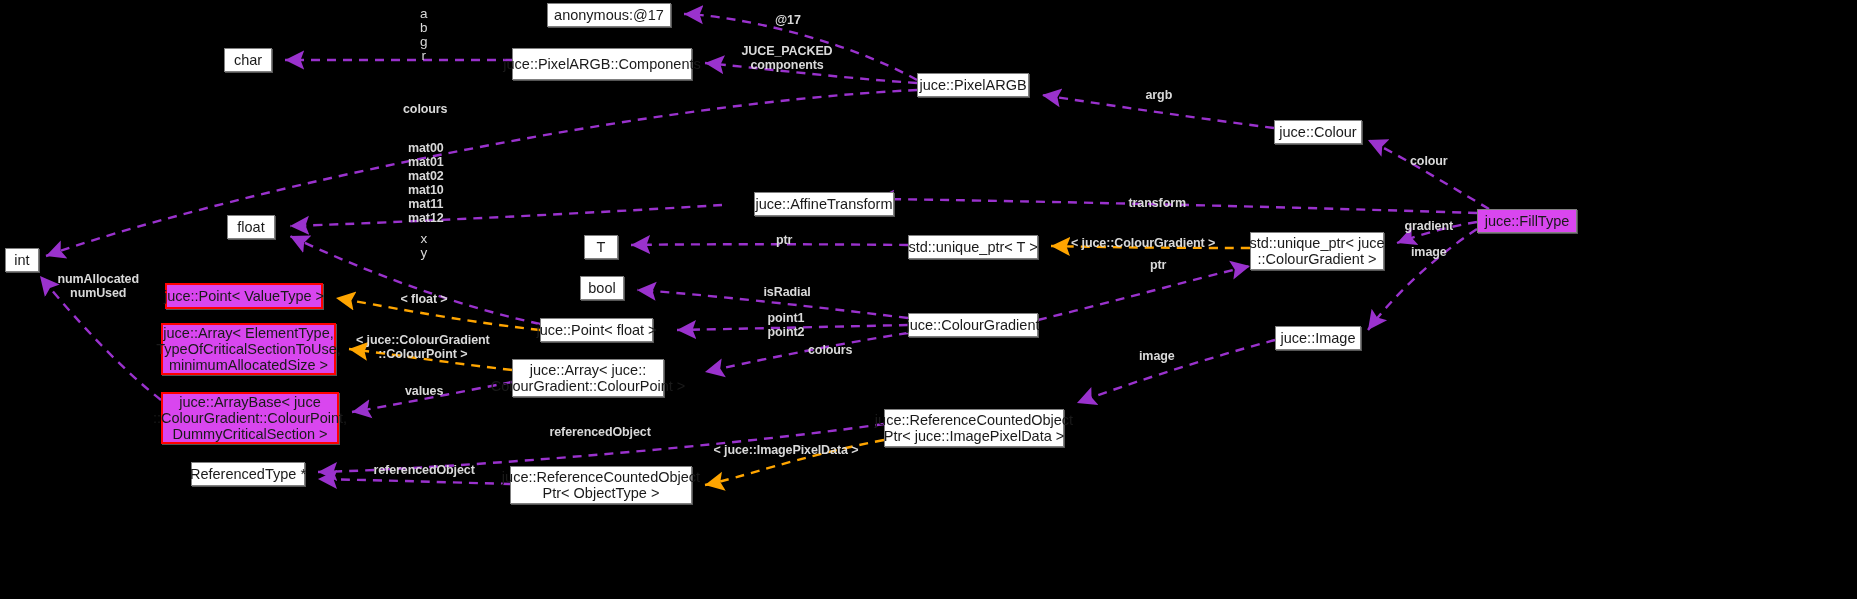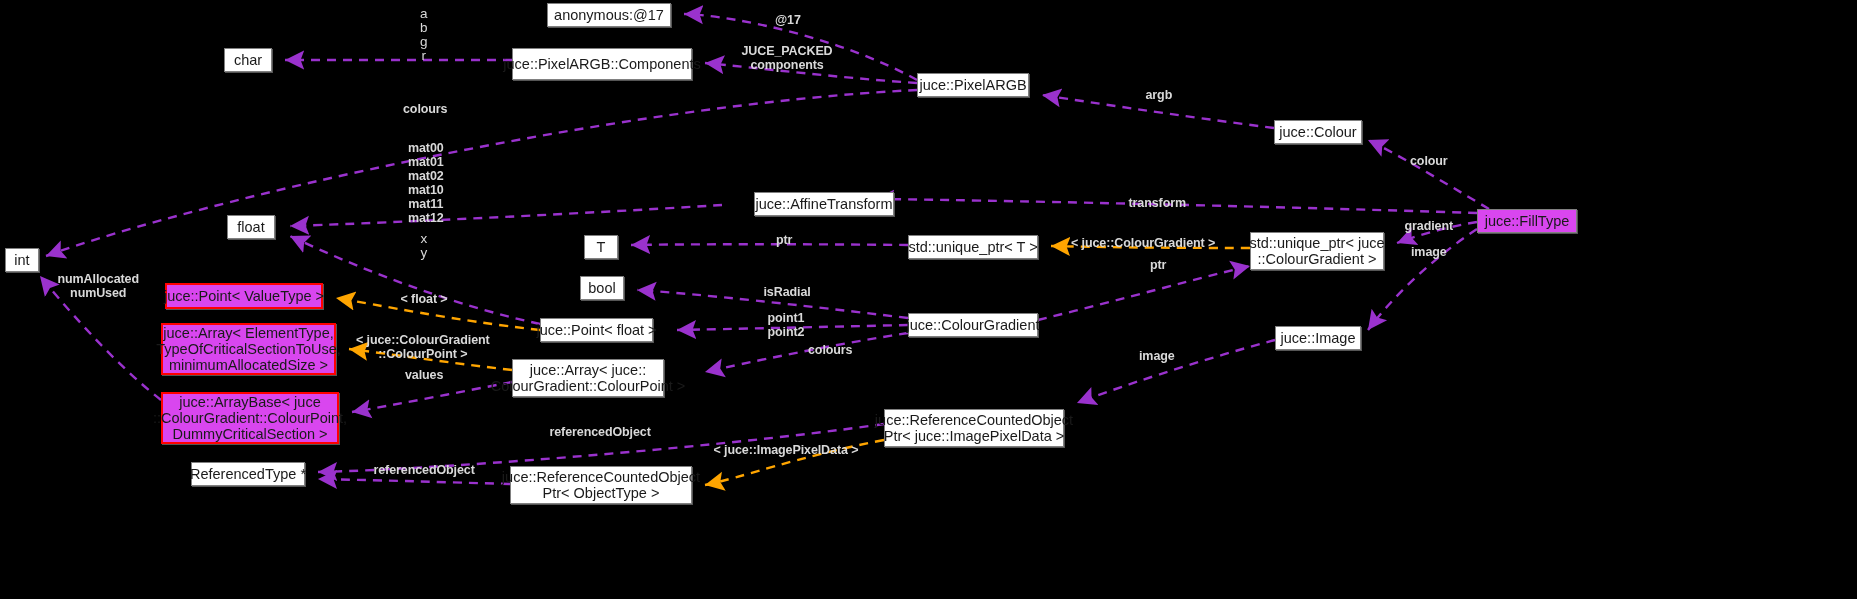--- a/index.html
+++ b/index.html
@@ -168,21 +168,21 @@
       <div class="edge-label" style="left: 1411px; top: 245px;">image</div>
       <div class="edge-label thin" style="left: 420.5px; top: 232px;">x
 y</div>
       <div class="edge-label" style="left: 400.5px; top: 292px;">&lt; float &gt;</div>
       <div class="edge-label" style="left: 763.5px; top: 285px;">isRadial</div>
       <div class="edge-label" style="left: 767.5px; top: 311px;">point1
 point2</div>
       <div class="edge-label" style="left: 808px; top: 343px;">colours</div>
       <div class="edge-label" style="left: 356px; top: 333px;">&lt; juce::ColourGradient
 ::ColourPoint &gt;</div>
-      <div class="edge-label" style="left: 405px; top: 368px;">values</div>
+      <div class="edge-label" style="left: 405px; top: 384px;">values</div>
       <div class="edge-label" style="left: 57.5px; top: 272px;">numAllocated
 numUsed</div>
       <div class="edge-label" style="left: 1139px; top: 349px;">image</div>
       <div class="edge-label" style="left: 549.5px; top: 425px;">referencedObject</div>
       <div class="edge-label" style="left: 713.5px; top: 443px;">&lt; juce::ImagePixelData &gt;</div>
       <div class="edge-label" style="left: 373.5px; top: 463px;">referencedObject</div>
     </div>
 
 </div>
 

